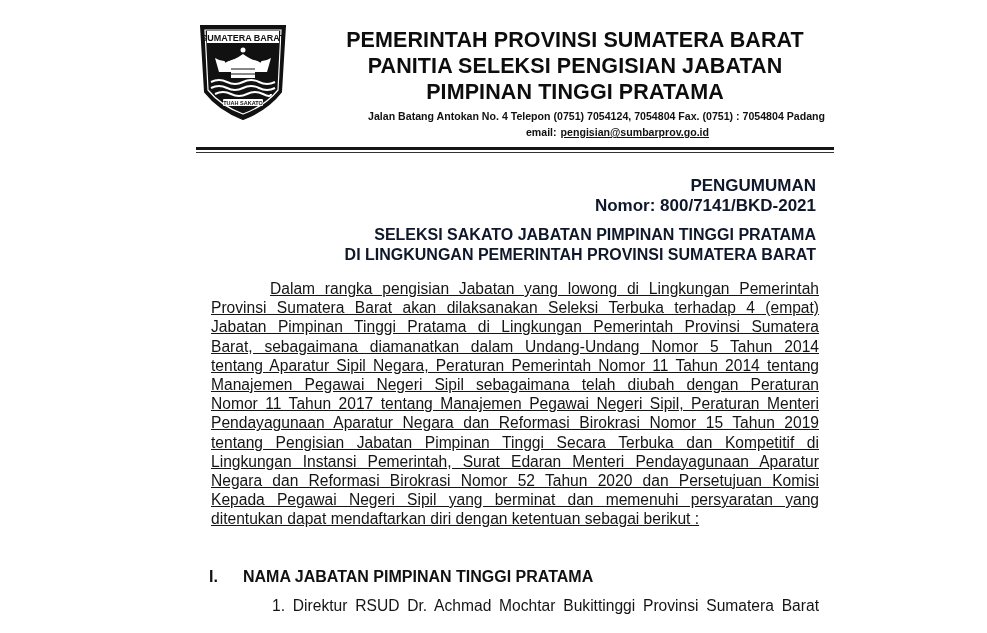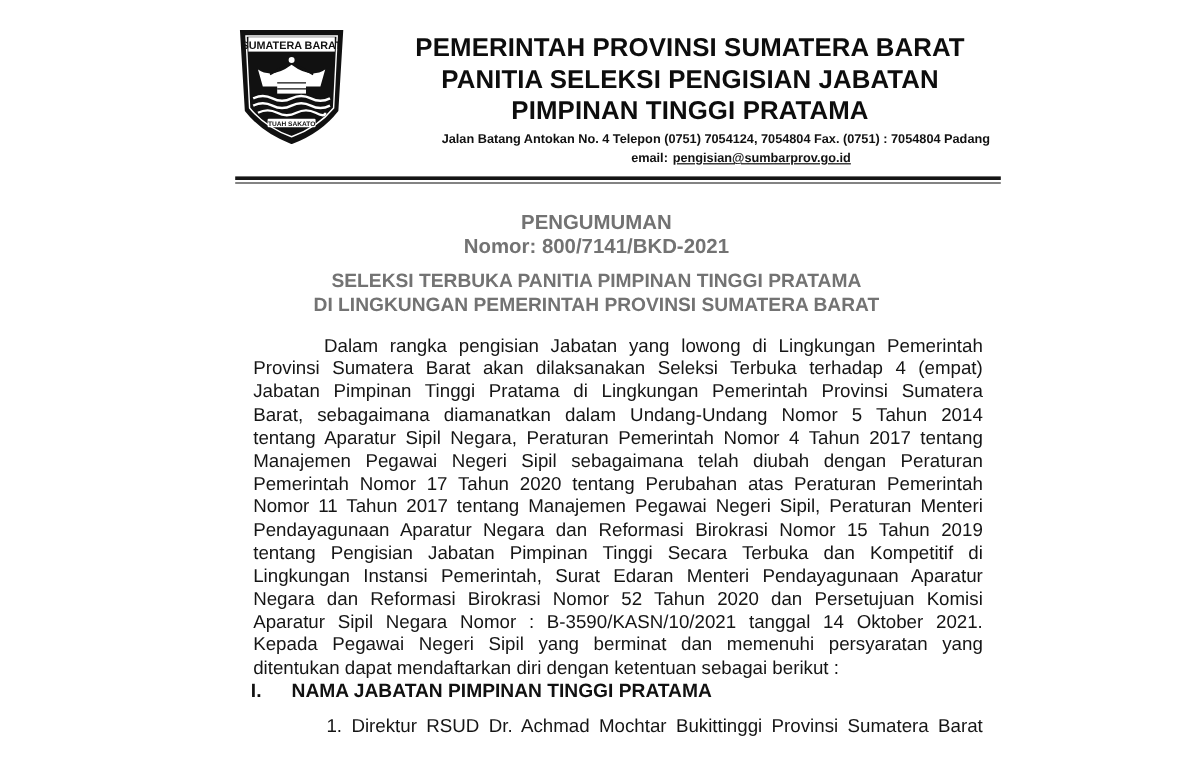--- a/index.html
+++ b/index.html
@@ -35,32 +35,32 @@
   .kop-email .link { text-decoration: underline; }
   .rule-thick {
     position: absolute; left: 196px; top: 147px; width: 638px; height: 3px; background: #151515;
   }
   .rule-thin {
     position: absolute; left: 196px; top: 152px; width: 638px; height: 1px; background: #333;
   }
 
   
   .center-bold {
-    position: absolute; left: 197px; width: 600px; text-align: center;
-    font-weight: bold; color: #737373;
+    position: absolute; left: 216px; width: 600px; text-align: right;
+    font-weight: bold; color: #0f172a;
   }
   .h-peng { top: 176px; font-size: 17px; }
   .h-nomor { top: 196px; font-size: 17px; }
   .h-sel1 { top: 226px; font-size: 16px; }
   .h-sel2 { top: 246px; font-size: 16px; }
 
   
   .body-lines {
     position: absolute; left: 211px; top: 279px; width: 608px;
-    font-size: 15.6px; line-height: 19.2px; color: #151515;
+    font-size: 15.6px; line-height: 19.2px; color: #151515; text-decoration: underline;
   }
   .line {
     display: block; text-align: justify; text-align-last: justify;
     white-space: nowrap; overflow: visible; height: 19.2px;
   }
   .line.first { padding-left: 59px; }
   .line.last { text-align-last: left; }
 
   
   .section-title {
@@ -105,37 +105,35 @@
   <div class="kop-title kop-3">PIMPINAN TINGGI PRATAMA</div>
   <div class="kop-addr">Jalan Batang Antokan No. 4 Telepon (0751) 7054124, 7054804 Fax. (0751) : 7054804 Padang</div>
   <div class="kop-email">
     <span class="label">email:</span><span class="link">pengisian@sumbarprov.go.id</span>
   </div>
   <div class="rule-thick"></div>
   <div class="rule-thin"></div>
 
   <div class="center-bold h-peng">PENGUMUMAN</div>
   <div class="center-bold h-nomor">Nomor:  800/7141/BKD-2021</div>
-  <div class="center-bold h-sel1">SELEKSI TERBUKA PANITIA PIMPINAN TINGGI PRATAMA</div>
+  <div class="center-bold h-sel1">SELEKSI SAKATO JABATAN PIMPINAN TINGGI PRATAMA</div>
   <div class="center-bold h-sel2">DI LINGKUNGAN PEMERINTAH PROVINSI SUMATERA BARAT</div>
 
   <div class="body-lines">
     <span class="line first">Dalam rangka pengisian Jabatan yang lowong di Lingkungan Pemerintah</span>
     <span class="line">Provinsi Sumatera Barat akan dilaksanakan Seleksi Terbuka terhadap 4 (empat)</span>
     <span class="line">Jabatan Pimpinan Tinggi Pratama di Lingkungan Pemerintah Provinsi Sumatera</span>
     <span class="line">Barat, sebagaimana diamanatkan dalam Undang-Undang Nomor 5 Tahun 2014</span>
-    <span class="line">tentang Aparatur Sipil Negara, Peraturan Pemerintah Nomor 4 Tahun 2017 tentang</span>
+    <span class="line">tentang Aparatur Sipil Negara, Peraturan Pemerintah Nomor 11 Tahun 2014 tentang</span>
     <span class="line">Manajemen Pegawai Negeri Sipil sebagaimana telah diubah dengan Peraturan</span>
-    <span class="line">Pemerintah Nomor 17 Tahun 2020 tentang Perubahan atas Peraturan Pemerintah</span>
     <span class="line">Nomor 11 Tahun 2017 tentang Manajemen Pegawai Negeri Sipil, Peraturan Menteri</span>
     <span class="line">Pendayagunaan Aparatur Negara dan Reformasi Birokrasi Nomor 15 Tahun 2019</span>
     <span class="line">tentang Pengisian Jabatan Pimpinan Tinggi Secara Terbuka dan Kompetitif di</span>
     <span class="line">Lingkungan Instansi Pemerintah, Surat Edaran Menteri Pendayagunaan Aparatur</span>
     <span class="line">Negara dan Reformasi Birokrasi Nomor 52 Tahun 2020 dan Persetujuan Komisi</span>
-    <span class="line">Aparatur Sipil Negara Nomor : B-3590/KASN/10/2021 tanggal 14 Oktober 2021.</span>
     <span class="line">Kepada Pegawai Negeri Sipil yang berminat dan memenuhi persyaratan yang</span>
     <span class="line last">ditentukan dapat  mendaftarkan diri dengan ketentuan sebagai berikut :</span>
   </div>
 
   <div class="section-title">
     <span class="num">I.</span><span>NAMA JABATAN PIMPINAN TINGGI PRATAMA</span>
   </div>
   <div class="list">
     <div>
       <span class="item-line item-first"><span>1.</span> <span>Direktur RSUD Dr. Achmad Mochtar Bukittinggi Provinsi Sumatera Barat</span></span>

